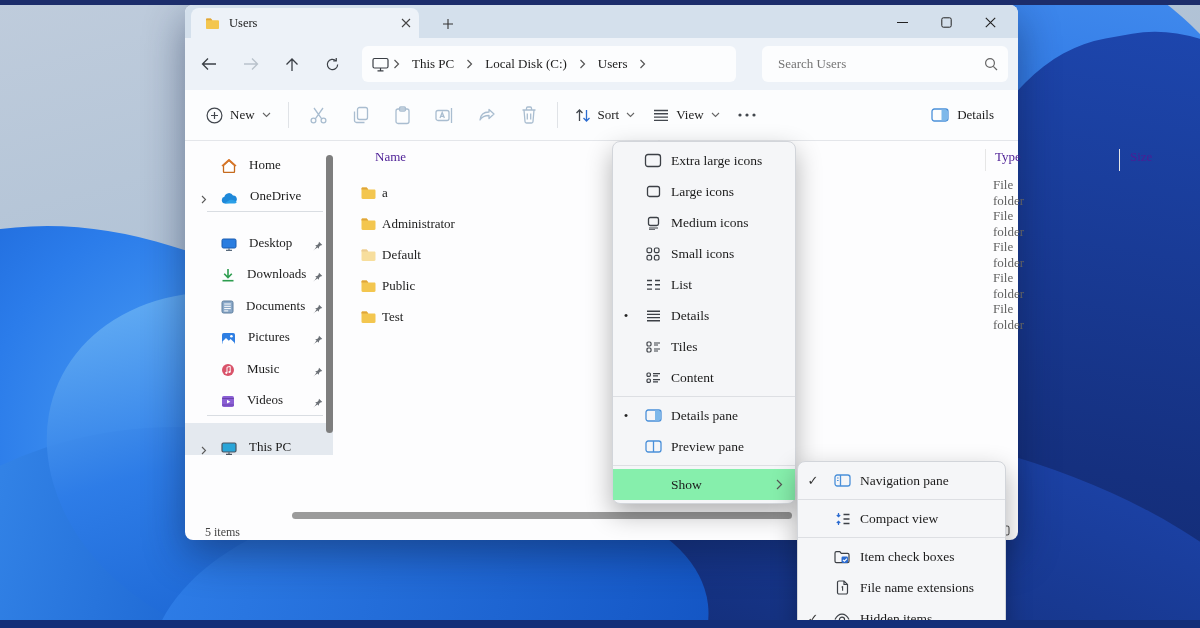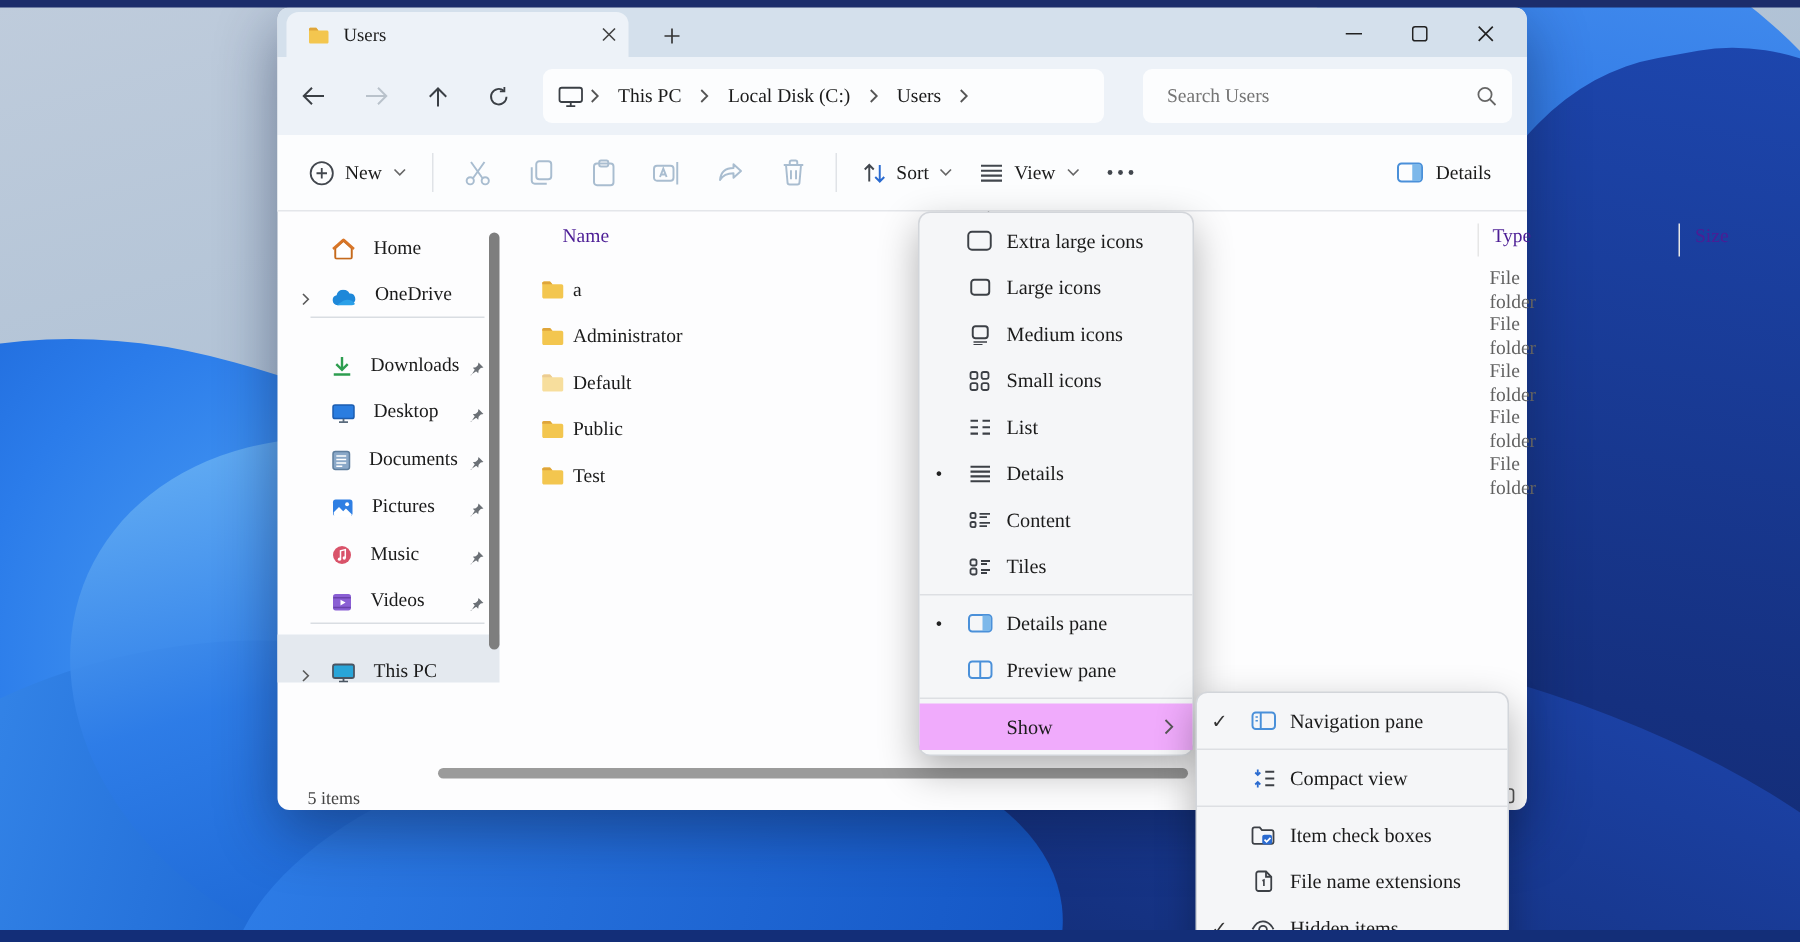--- a/index.html
+++ b/index.html
@@ -57,21 +57,21 @@
   .statusbar { position:absolute; left:0; bottom:0; width:100%; height:20px; font-size:12px; color:#444; display:flex; align-items:flex-end; padding-left:20px; }
   .status-pane-ic { position:absolute; right:8px; bottom:4px; color:#555; }
   
   .menu { background:#f5f6f8; border:1px solid #d2d5da; border-radius:8px; box-shadow:0 10px 26px rgba(0,0,0,.3); z-index:30; font-size:13.5px; padding:3px 0; }
   #view-menu { left:612px; top:141px; width:184px; }
   .m-row { height:31px; display:flex; align-items:center; position:relative; }
   .m-bullet { width:26px; text-align:center; font-size:13px; color:#222; }
   .m-ic { width:28px; display:flex; justify-content:center; color:#3c4046; }
   .m-label { margin-left:4px; white-space:nowrap; }
   .m-sep { height:1px; background:#dddfe3; margin:3px 0; }
-  .m-hl { background:#f0abfc; }
+  .m-hl { background:#86efac; }
   .m-chev { position:absolute; right:12px; color:#555; }
   #show-menu { left:797px; top:461px; width:209px; z-index:40; }
   .s-check { width:30px; text-align:center; color:#333; font-size:13px; }
   .s-ic { width:28px; display:flex; justify-content:center; color:#3c4046; }
   svg { display:block; }
 </style>
 </head>
 <body>
 <div id="screen">
 
@@ -315,41 +315,41 @@
               <path d="M4 10.5a3.4 3.4 0 0 1-.6-6.7A4.6 4.6 0 0 1 12 2.6a3.6 3.6 0 0 1 1.4 7z" fill="#1e88d9"></path>
               <path d="M4 10.5h9.4a3.6 3.6 0 0 0 2.3-.9c-1.6-2.3-4.6-3.4-7.5-2.3L4.8 9.5z" fill="#2ba0e8"></path>
             </svg>
           </span>
         <span class="side-label">OneDrive</span>
       </div>
       <div class="side-div"></div>
       <div class="side-row">
         <span class="no-chev"></span>
         <span>
+            <svg width="16" height="13" viewBox="0 0 16 13">
+              <rect x="1" y="1" width="14" height="9" rx="1.4" fill="#2a7de0" stroke="#1b5cb0" stroke-width="1"></rect>
+              <path d="M5 12.4h6M8 10.2v2" stroke="#5a6b7d" stroke-width="1.2"></path>
+            </svg>
+          </span>
+        <span class="side-label">Desktop</span>
+        <span class="pin">
+            <svg width="10" height="10" viewBox="0 0 10 10">
+              <path d="M6 .7l3.3 3.3-1.8.4-1.4 1.4-.3 2L3.5 5.5 1 9.3.7 9 4.5 6.5 2.2 4.2l2-.3L5.6 2.5z" fill="#6b7076"></path>
+            </svg>
+          </span>
+      </div>
+      <div class="side-row">
+        <span class="no-chev"></span>
+        <span>
             <svg width="14" height="14" viewBox="0 0 14 14">
               <path d="M7 1v8M3.2 5.8L7 9.6l3.8-3.8" stroke="#2d9d4f" stroke-width="1.6" fill="none"></path>
               <path d="M1.5 12.7h11" stroke="#2d9d4f" stroke-width="1.6"></path>
             </svg>
           </span>
         <span class="side-label">Downloads</span>
-        <span class="pin">
-            <svg width="10" height="10" viewBox="0 0 10 10">
-              <path d="M6 .7l3.3 3.3-1.8.4-1.4 1.4-.3 2L3.5 5.5 1 9.3.7 9 4.5 6.5 2.2 4.2l2-.3L5.6 2.5z" fill="#6b7076"></path>
-            </svg>
-          </span>
-      </div>
-      <div class="side-row">
-        <span class="no-chev"></span>
-        <span>
-            <svg width="16" height="13" viewBox="0 0 16 13">
-              <rect x="1" y="1" width="14" height="9" rx="1.4" fill="#2a7de0" stroke="#1b5cb0" stroke-width="1"></rect>
-              <path d="M5 12.4h6M8 10.2v2" stroke="#5a6b7d" stroke-width="1.2"></path>
-            </svg>
-          </span>
-        <span class="side-label">Desktop</span>
         <span class="pin">
             <svg width="10" height="10" viewBox="0 0 10 10">
               <path d="M6 .7l3.3 3.3-1.8.4-1.4 1.4-.3 2L3.5 5.5 1 9.3.7 9 4.5 6.5 2.2 4.2l2-.3L5.6 2.5z" fill="#6b7076"></path>
             </svg>
           </span>
       </div>
       <div class="side-row">
         <span class="no-chev"></span>
         <span>
             <svg width="13" height="14" viewBox="0 0 13 14">
@@ -569,39 +569,39 @@
           <svg width="15" height="12" viewBox="0 0 15 12">
             <path d="M1 1.2h13M1 4.4h13M1 7.6h13M1 10.8h13" stroke="currentColor" stroke-width="1.4"></path>
           </svg>
         </span>
       <span class="m-label">Details</span>
     </div>
     <div class="m-row">
       <span class="m-bullet"></span>
       <span class="m-ic">
           <svg width="15" height="12" viewBox="0 0 15 12">
+            <rect x="1" y="1" width="4" height="4" rx="1.2" fill="none" stroke="currentColor" stroke-width="1.2"></rect>
+            <path d="M8 2h6M8 4h4" stroke="currentColor" stroke-width="1.2"></path>
+            <rect x="1" y="7" width="4" height="4" rx="1.2" fill="none" stroke="currentColor" stroke-width="1.2"></rect>
+            <path d="M8 8h6M8 10h4" stroke="currentColor" stroke-width="1.2"></path>
+          </svg>
+        </span>
+      <span class="m-label">Tiles</span>
+    </div>
+    <div class="m-row">
+      <span class="m-bullet"></span>
+      <span class="m-ic">
+          <svg width="15" height="12" viewBox="0 0 15 12">
             <rect x="1" y="1" width="3.4" height="3.4" rx="1.1" fill="none" stroke="currentColor" stroke-width="1.2"></rect>
             <path d="M7 1.6h7M7 3.8h5" stroke="currentColor" stroke-width="1.2"></path>
             <rect x="1" y="7" width="3.4" height="3.4" rx="1.1" fill="none" stroke="currentColor" stroke-width="1.2"></rect>
             <path d="M7 7.6h7M7 9.8h5" stroke="currentColor" stroke-width="1.2"></path>
           </svg>
         </span>
       <span class="m-label">Content</span>
-    </div>
-    <div class="m-row">
-      <span class="m-bullet"></span>
-      <span class="m-ic">
-          <svg width="15" height="12" viewBox="0 0 15 12">
-            <rect x="1" y="1" width="4" height="4" rx="1.2" fill="none" stroke="currentColor" stroke-width="1.2"></rect>
-            <path d="M8 2h6M8 4h4" stroke="currentColor" stroke-width="1.2"></path>
-            <rect x="1" y="7" width="4" height="4" rx="1.2" fill="none" stroke="currentColor" stroke-width="1.2"></rect>
-            <path d="M8 8h6M8 10h4" stroke="currentColor" stroke-width="1.2"></path>
-          </svg>
-        </span>
-      <span class="m-label">Tiles</span>
     </div>
     <div class="m-sep"></div>
     <div class="m-row">
       <span class="m-bullet">•</span>
       <span class="m-ic">
           <svg width="17" height="13" viewBox="0 0 17 13">
             <rect x="1" y="1" width="15" height="11" rx="2.2" fill="none" stroke="#4a90d9" stroke-width="1.3"></rect>
             <path d="M10 1.4h3.8a1.8 1.8 0 0 1 1.8 1.8v6.6a1.8 1.8 0 0 1-1.8 1.8H10z" fill="#7db8ea"></path>
           </svg>
         </span>

